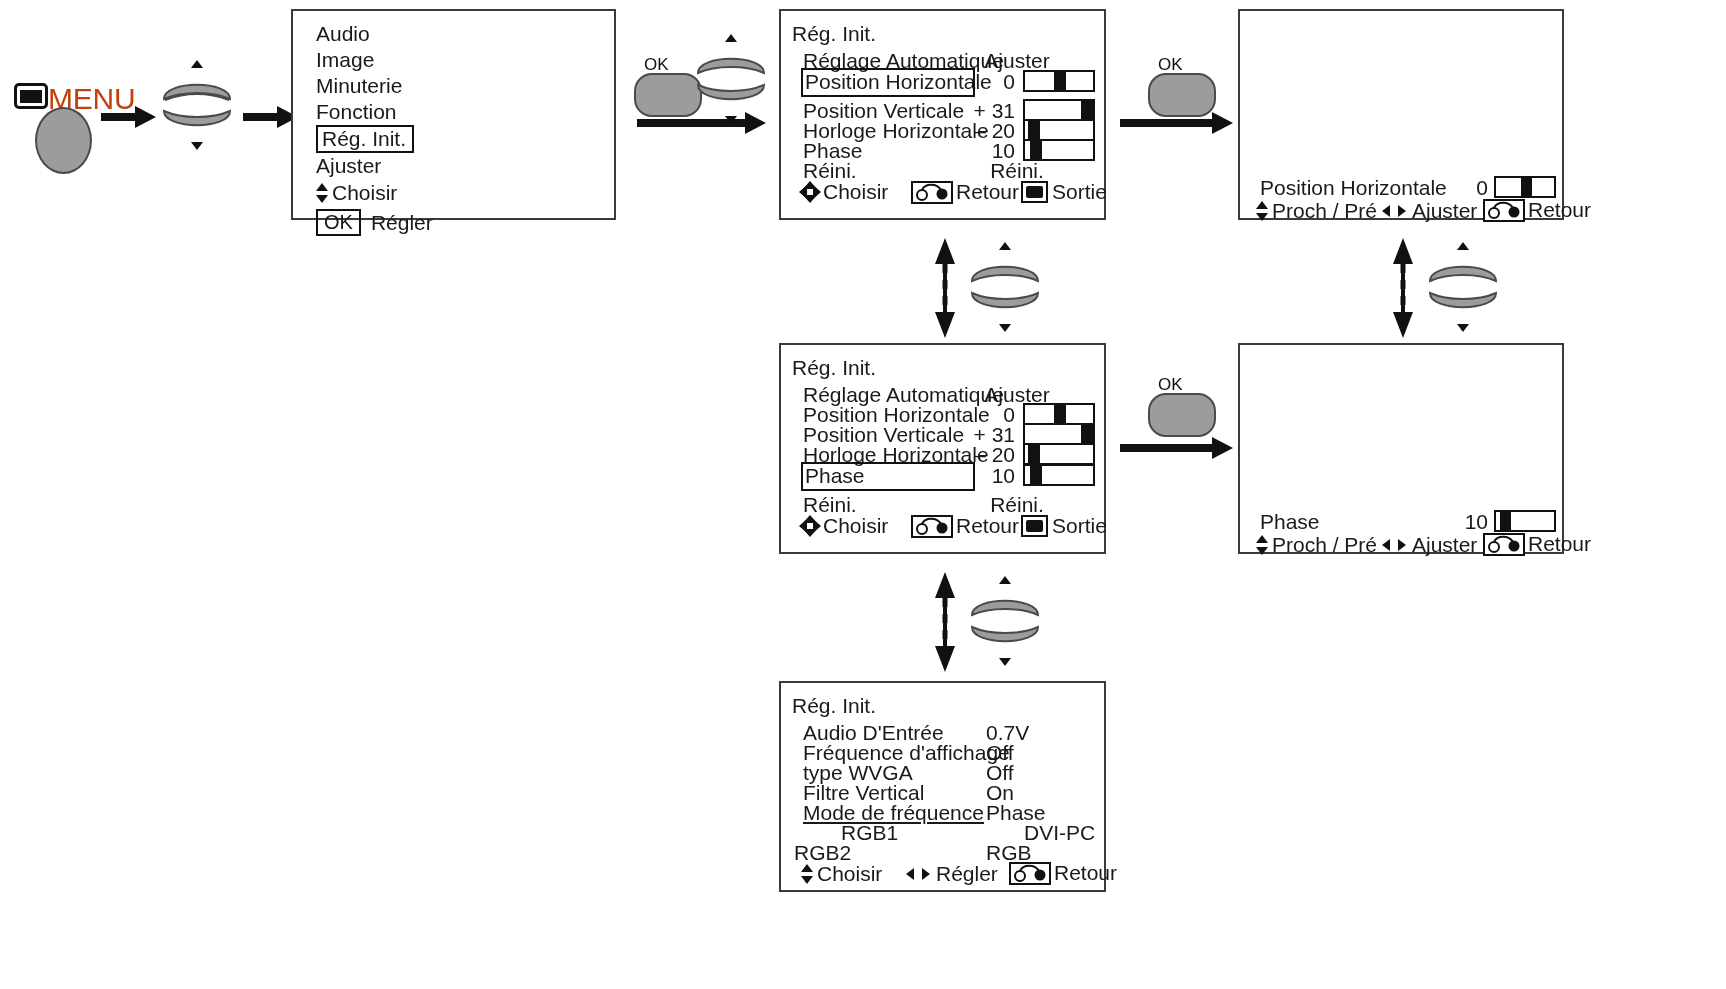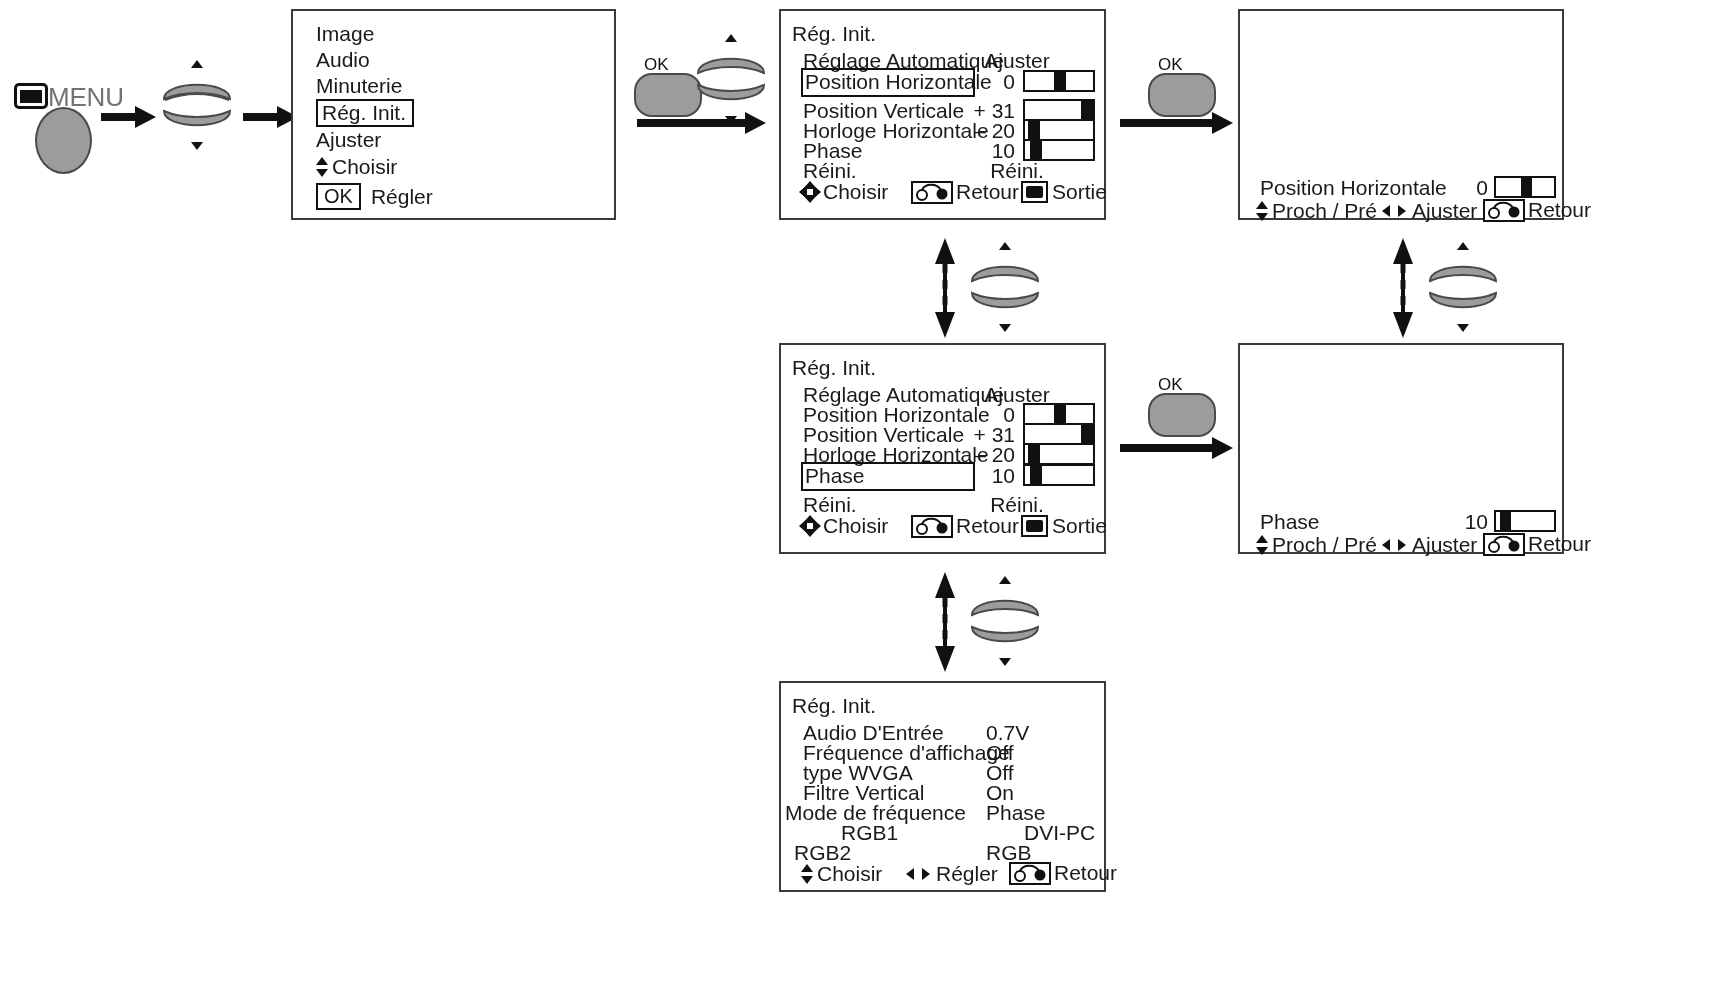--- a/index.html
+++ b/index.html
@@ -162,21 +162,21 @@
     background:#9c9c9c;border:2px solid #4a4a4a;border-radius:50%;
   }
   .btn-ok{
     position:absolute;
     background:#9c9c9c;border:2px solid #4a4a4a;border-radius:18px;
   }
   .ok-label{
     position:absolute;font-size:17px;color:#111;
   }
   .menu-label{
-    position:absolute;font-size:26px;color:#737373;letter-spacing:-0.2px;
+    position:absolute;font-size:30px;color:#c2410c;letter-spacing:-0.2px;
   }
 
   
   .rocker{position:absolute;}
   .tick{position:absolute;}
   .tick.up{border-left:6px solid transparent;border-right:6px solid transparent;border-bottom:8px solid #111;}
   .tick.dn{border-left:6px solid transparent;border-right:6px solid transparent;border-top:8px solid #111;}
 
   
   .arrow-h{position:absolute;}
@@ -211,27 +211,30 @@
 
 <svg class="arrow-h" style="left:243px;top:104px;" width="56" height="26">
   <path d="M0,9 L34,9 L34,2 L55,13 L34,24 L34,17 L0,17 Z" fill="#111"></path>
 </svg>
 
 <div class="panel" style="left:291px;top:9px;width:325px;height:211px;">
   <div class="panel-inner">
     <div class="menu-list" style="left:23px;top:10px;width:280px;">
 
       <div class="menu-row">
+        <span class="rowlabel">Audio</span>
+      </div>
+      <div class="menu-row">
         <span class="rowlabel">Image</span>
-      </div>
-      <div class="menu-row">
-        <span class="rowlabel">Audio</span>
       </div>
       <div class="menu-row">
         <span class="rowlabel">Minuterie</span>
+      </div>
+      <div class="menu-row">
+        <span class="rowlabel">Fonction</span>
       </div>
       <div class="menu-row boxed" style="height:28px;">
         <span class="rowlabel" style="min-width:96px;display:inline-block;">Rég. Init.</span>
       </div>
       <div class="menu-row">
         <span class="rowlabel">Ajuster</span>
       </div>
 
       <div class="hint" style="position:relative;margin-top:2px;">
         <span class="ic ic-updown"></span>
@@ -548,21 +551,21 @@
     </div>
     <div class="set-row" style="top:77px;">
       <span class="set-label" style="left:22px;">type WVGA</span>
       <span class="set-value" style="left:205px;">Off</span>
     </div>
     <div class="set-row" style="top:97px;">
       <span class="set-label" style="left:22px;">Filtre Vertical</span>
       <span class="set-value" style="left:205px;">On</span>
     </div>
     <div class="set-row" style="top:117px;">
-      <span class="set-label" style="left:4px;">Mode de fréquence</span>
+      <span class="set-label" style="left:22px;text-decoration:underline;">Mode de fréquence</span>
       <span class="set-value" style="left:205px;">Phase</span>
     </div>
     <div class="set-row" style="top:137px;margin-left:38px;">
       <span class="set-label" style="left:22px;">RGB1</span>
       <span class="set-value" style="left:205px;">DVI-PC</span>
     </div>
     <div class="set-row" style="top:157px;">
       <span class="set-label" style="left:13px;">RGB2</span>
       <span class="set-value" style="left:205px;">RGB</span>
     </div>

